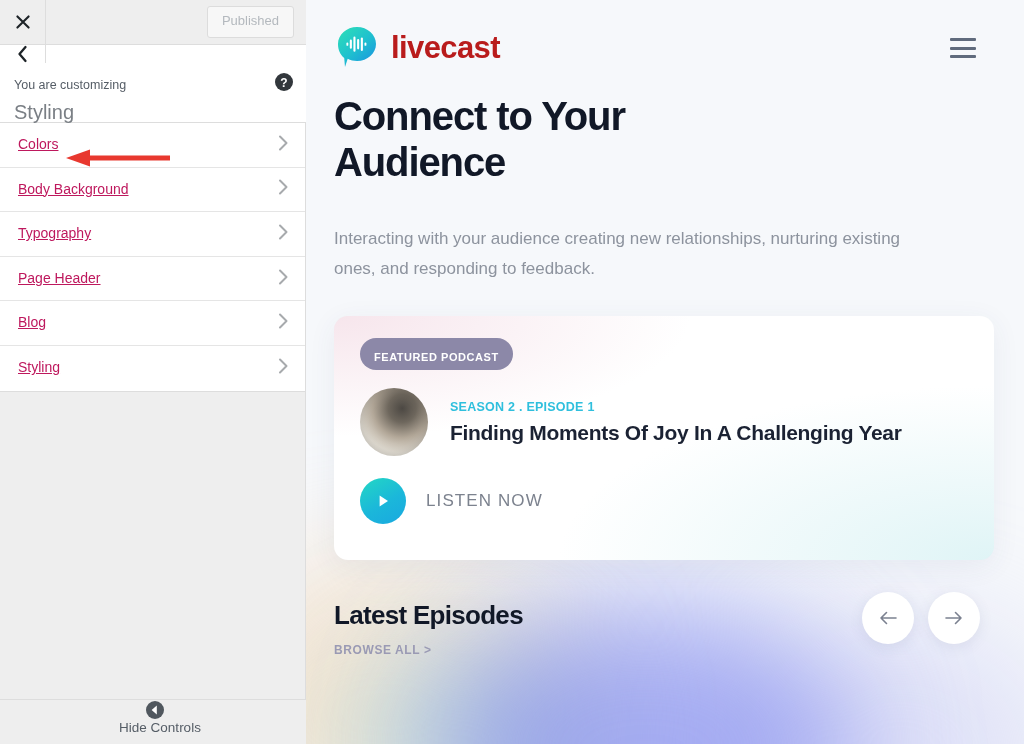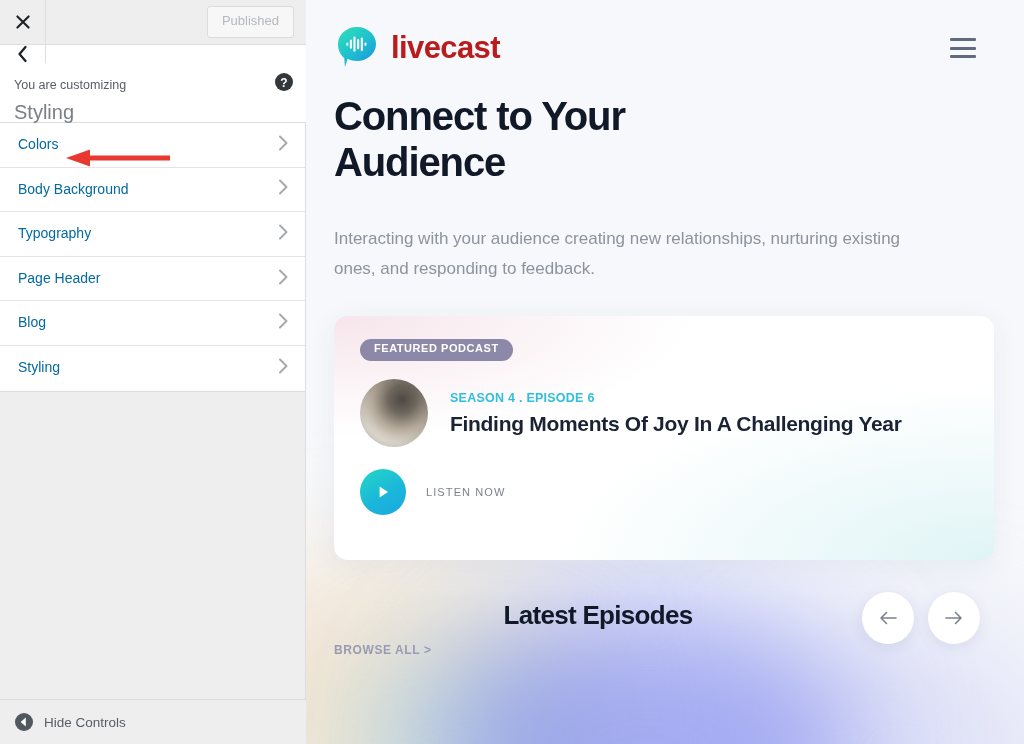--- a/index.html
+++ b/index.html
@@ -93,38 +93,40 @@
     height: 44.6px;
     display: flex; align-items: center;
     padding: 0 30px 0 18px;
     border-bottom: 1px solid #e5e5e5;
     cursor: pointer;
     background: #ffffff;
   }
   .cz-section:last-child { border-bottom: none; }
   .cz-section-label {
     font-size: 14px;
-    color: #0369a1;
+    color: #be185d;
     line-height: 1.4;
+    text-decoration: underline;
   }
   .cz-chevron {
     position: absolute; right: 16px; top: 50%;
     transform: translateY(-50%);
   }
 
   .cz-body-fill { background: #eeeeee; flex: 1 1 auto; }
 
   .cz-footer {
     position: absolute; left: 0; bottom: 0;
     width: 306px; height: 45px;
     background: #eeeeee;
     border-top: 1px solid #dddddd;
     display: flex; align-items: center;
     padding-left: 14px;
     cursor: pointer;
+    flex-direction: column;
   }
   .cz-footer-icon { width: 20px; height: 20px; margin-right: 10px; }
   .cz-footer-label { font-size: 13.5px; color: #555d66; }
 
   
   .annot-arrow {
     position: absolute;
     left: 64px; top: 147px;
     width: 108px; height: 22px;
     pointer-events: none;
@@ -225,21 +227,21 @@
     box-shadow: 0 6px 28px rgba(63,74,112,0.07);
   }
   .feat-inner { padding: 22px 26px; position: relative; }
   .badge {
     display: inline-block;
     background: #8c88a8;
     color: #ffffff;
     font-size: 11px;
     font-weight: 700;
     letter-spacing: 0.55px;
-    padding: 4px 14px 7px;
+    padding: 14px 14px 7px;
     border-radius: 20px;
     line-height: 1;
   }
   .ep-row { display: flex; align-items: center; margin-top: 18px; }
   .ep-thumb {
     width: 68px; height: 68px;
     border-radius: 50%;
     flex: 0 0 68px;
     overflow: hidden;
     background:
@@ -263,37 +265,36 @@
   .listen-row { display: flex; align-items: center; margin-top: 22px; cursor: pointer; }
   .play-btn {
     width: 46px; height: 46px;
     border-radius: 50%;
     background: linear-gradient(150deg, #23d8c4 0%, #1bb7da 55%, #19a8e0 100%);
     display: flex; align-items: center; justify-content: center;
     flex: 0 0 46px;
   }
   .listen-label {
     margin-left: 20px;
-    font-size: 11px;
+    font-size: 17px;
     font-weight: 500;
     color: #7c828e;
     letter-spacing: 1.1px;
   }
 
   .latest-row {
     display: flex; align-items: flex-start;
     margin-top: 40px;
   }
   .latest-left { flex: 1 1 auto; }
   .latest-title {
     font-size: 26px;
     font-weight: 700;
     color: #111827;
     letter-spacing: -0.7px;
-    text-align: center;
   }
   .browse-all {
     margin-top: 12px;
     font-size: 12px;
     font-weight: 700;
     color: #9a9ab4;
     letter-spacing: 0.6px;
     cursor: pointer;
   }
   .carousel-ctrls { display: flex; gap: 14px; margin-right: 16px; margin-top: -8px; }
@@ -456,21 +457,21 @@
       <h1 class="hero-title">Connect to Your Audience</h1>
       <p class="hero-sub">Interacting with your audience creating new relationships, nurturing existing ones, and responding to feedback.</p>
 
       <div class="feat-card">
         <div class="feat-inner">
           <span class="badge">FEATURED PODCAST</span>
 
           <div class="ep-row">
             <div class="ep-thumb"></div>
             <div class="ep-meta">
-              <div class="ep-season">SEASON 4 . EPISODE 6</div>
+              <div class="ep-season">SEASON 2 . EPISODE 1</div>
               <div class="ep-title">Finding Moments Of Joy In A Challenging Year</div>
             </div>
           </div>
 
           <div class="listen-row">
             <span class="play-btn">
               <svg width="18" height="18" viewBox="0 0 18 18" aria-hidden="true">
                 <path d="M5.6 3.6 L14 9 L5.6 14.4 Z" fill="#ffffff"></path>
               </svg>
             </span>

